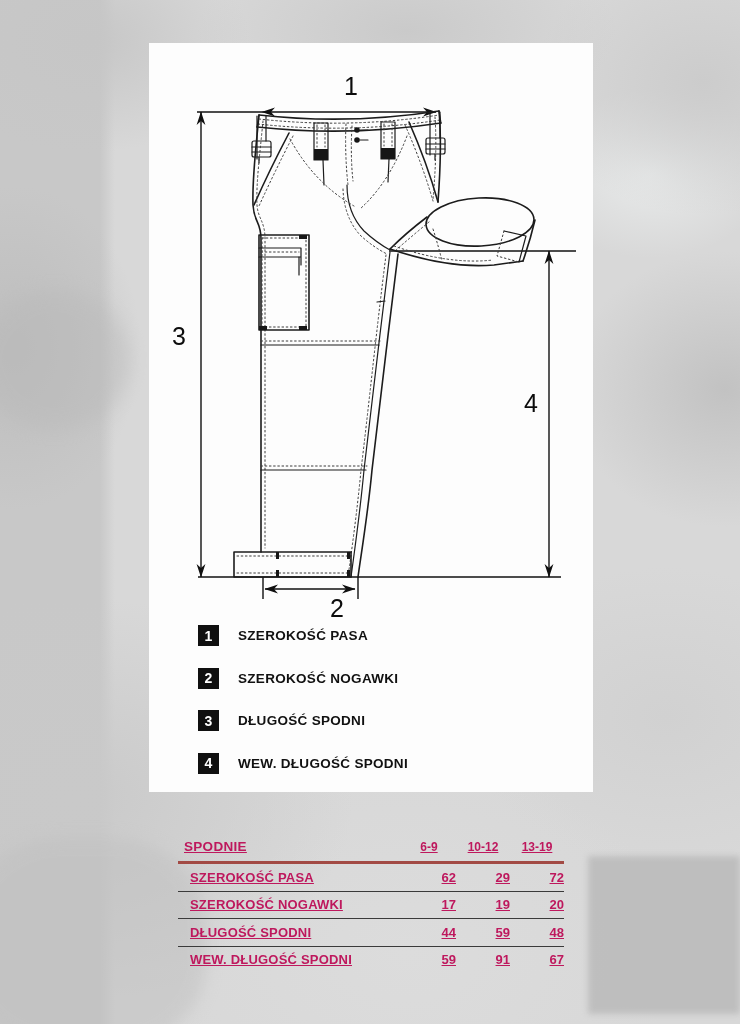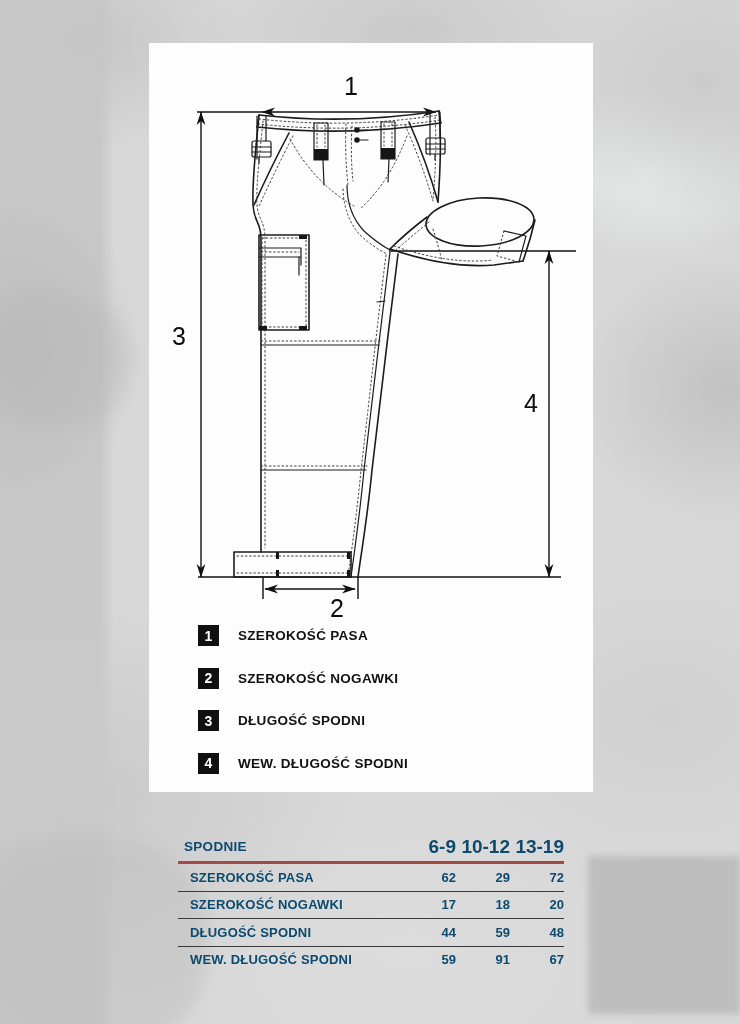--- a/index.html
+++ b/index.html
@@ -35,24 +35,24 @@
   .dim{fill:none;stroke:#101010;stroke-width:1.4;}
   .dk{fill:#161616;stroke:none;}
   text.num{font-family:"Liberation Sans",sans-serif;font-size:25px;fill:#0c0c0c;text-anchor:middle;}
 
   .legend{position:absolute;left:49px;top:582px;display:flex;flex-direction:column;gap:21.5px;}
   .legend-item{display:flex;align-items:center;height:21px;}
   .lnum{width:21px;height:21px;background:#101010;color:#ffffff;font-weight:bold;font-size:14px;
         display:flex;align-items:center;justify-content:center;}
   .llabel{margin-left:19px;font-weight:bold;font-size:13.5px;letter-spacing:.3px;color:#111111;}
 
-  .size-table{position:absolute;left:178px;top:832px;width:386px;padding-right:4px;color:#0c4a6e;}
+  .size-table{position:absolute;left:178px;top:832px;width:386px;padding-right:4px;color:#be185d;text-decoration:underline;}
   .thead{display:flex;align-items:center;height:29px;}
   .t-title{flex:1;font-weight:bold;font-size:13.5px;padding-left:6px;letter-spacing:.3px;}
-  .t-size{width:54px;text-align:right;font-weight:bold;font-size:19px;}
+  .t-size{width:54px;text-align:center;font-weight:bold;font-size:12px;}
   .divider{height:3px;background:#a24a44;}
   .trow{display:flex;align-items:center;height:26.5px;border-bottom:1px solid #3a3a3a;
         font-weight:bold;font-size:13px;}
   .trow.last{border-bottom:none;}
   .t-label{flex:1;padding-left:12px;letter-spacing:.2px;}
   .t-val{width:54px;text-align:right;}
 </style>
 </head>
 <body>
 
@@ -223,21 +223,21 @@
     <div class="divider"></div>
     <div class="trow">
       <span class="t-label">SZEROKOŚĆ PASA</span>
       <span class="t-val">62</span>
       <span class="t-val">29</span>
       <span class="t-val">72</span>
     </div>
     <div class="trow">
       <span class="t-label">SZEROKOŚĆ NOGAWKI</span>
       <span class="t-val">17</span>
-      <span class="t-val">18</span>
+      <span class="t-val">19</span>
       <span class="t-val">20</span>
     </div>
     <div class="trow">
       <span class="t-label">DŁUGOŚĆ SPODNI</span>
       <span class="t-val">44</span>
       <span class="t-val">59</span>
       <span class="t-val">48</span>
     </div>
     <div class="trow last">
       <span class="t-label">WEW. DŁUGOŚĆ SPODNI</span>

